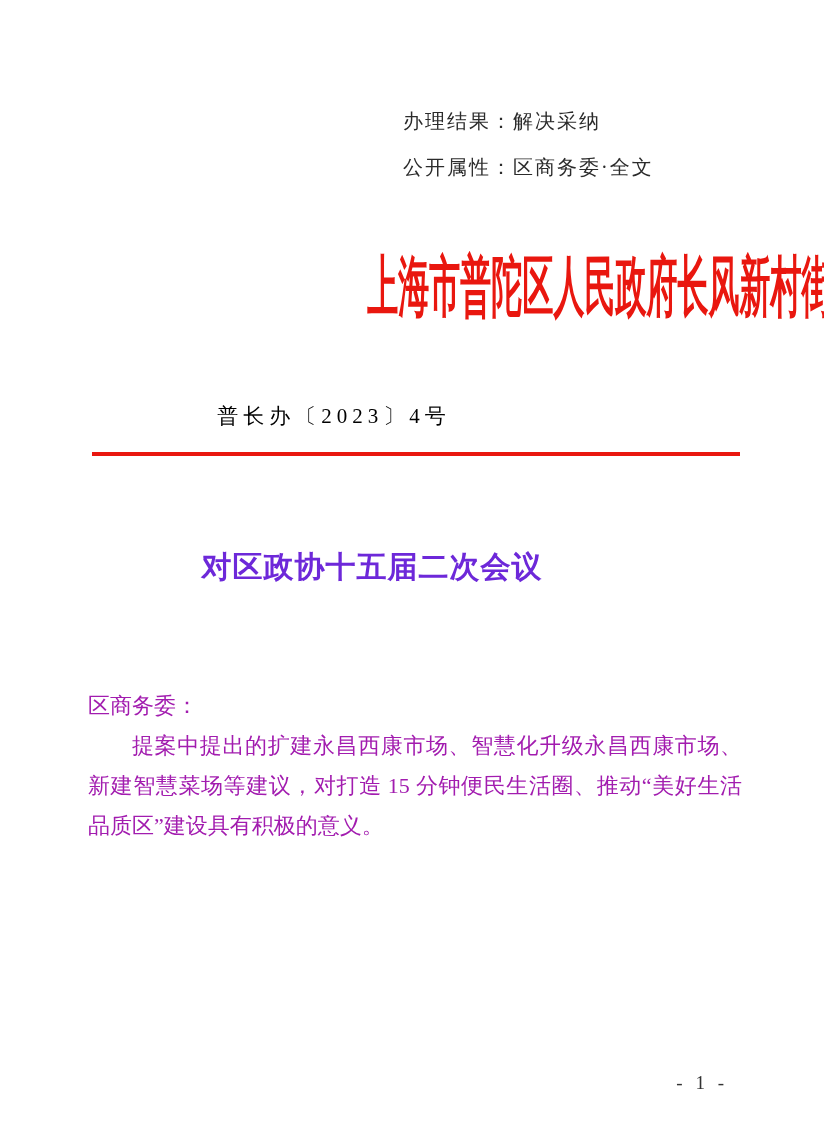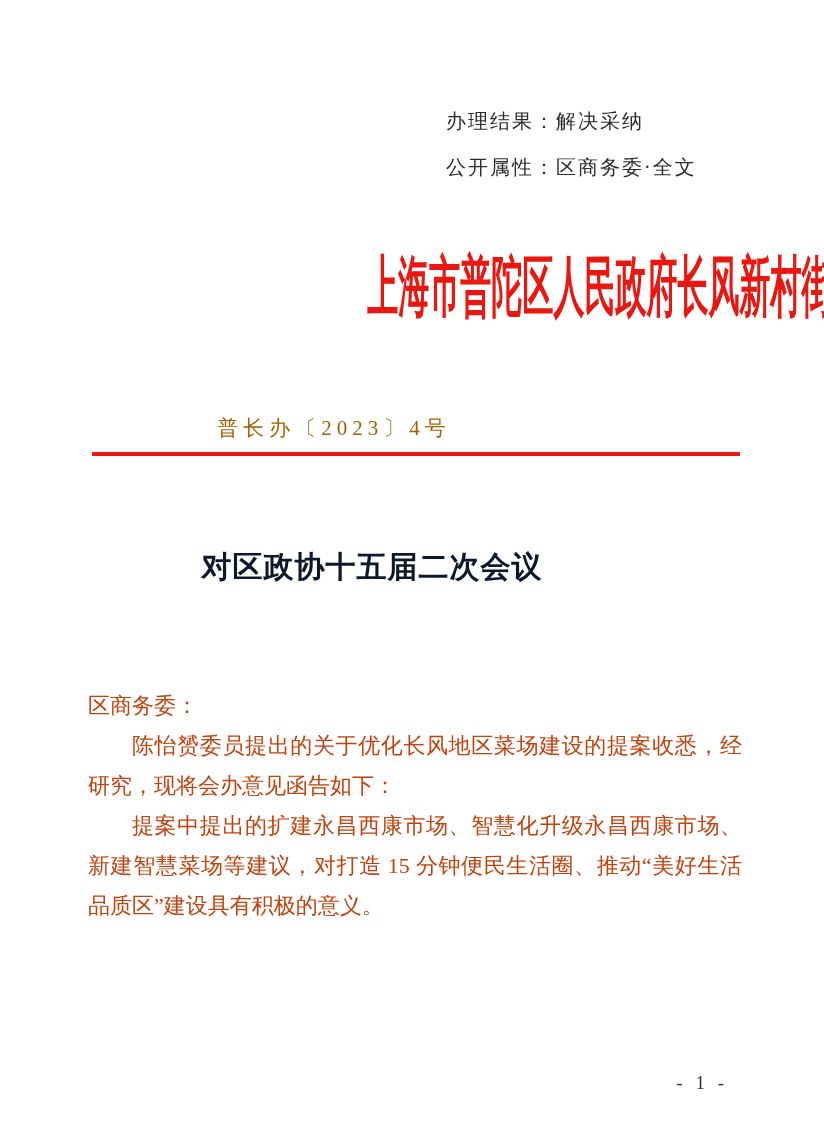--- a/index.html
+++ b/index.html
@@ -19,21 +19,20 @@
   }
   
   .meta-block {
     position: absolute;
     left: 403px;
     top: 98px;
     font-size: 20px;
     line-height: 46px;
     color: #2b2b2b;
     letter-spacing: 2px;
-    margin-left: 43px;
   }
   
   .banner {
     position: absolute;
     top: 248px;
     left: 0;
     width: 824px;
     text-align: center;
   }
   .banner-text {
@@ -42,60 +41,60 @@
     font-weight: bold;
     font-size: 66px;
     line-height: 78px;
     color: #e9170f;
     transform: scaleX(0.47);
     transform-origin: center;
   }
   
   .doc-number {
     position: absolute;
-    top: 414px;
+    top: 402px;
     left: 0;
     width: 668px;
     text-align: center;
     font-size: 21px;
     letter-spacing: 5px;
-    color: #a16207;
+    color: #000000;
   }
   
   .red-rule {
     position: absolute;
     top: 452px;
     left: 92px;
     width: 648px;
     height: 4px;
     background: #e9170f;
   }
   
   .doc-title {
     position: absolute;
     top: 540px;
     left: 0;
     width: 744px;
     text-align: center;
     font-weight: bold;
     font-size: 30px;
     line-height: 54px;
-    color: #0f172a;
+    color: #6d28d9;
     letter-spacing: 1px;
   }
   
   .body-text {
     position: absolute;
     top: 686px;
     left: 88px;
     width: 654px;
     font-size: 22px;
     line-height: 40px;
     text-align: justify;
-    color: #c2410c;
+    color: #a21caf;
   }
   .body-text p {
     margin: 0;
     text-indent: 2em;
   }
   .body-text p.salutation {
     text-indent: 0;
   }
   
   .page-number {
@@ -124,19 +123,18 @@
   <div class="doc-number">普长办〔2023〕4号</div>
 
   <div class="red-rule"></div>
 
   <div class="doc-title">
     <div>对区政协十五届二次会议</div>
   </div>
 
   <div class="body-text">
     <p class="salutation">区商务委：</p>
-    <p>陈怡赟委员提出的关于优化长风地区菜场建设的提案收悉，经研究，现将会办意见函告如下：</p>
     <p>提案中提出的扩建永昌西康市场、智慧化升级永昌西康市场、新建智慧菜场等建议，对打造 15 分钟便民生活圈、推动“美好生活品质区”建设具有积极的意义。</p>
   </div>
 
   <div class="page-number">- 1 -</div>
 
 </div>
 
 </body></html>

